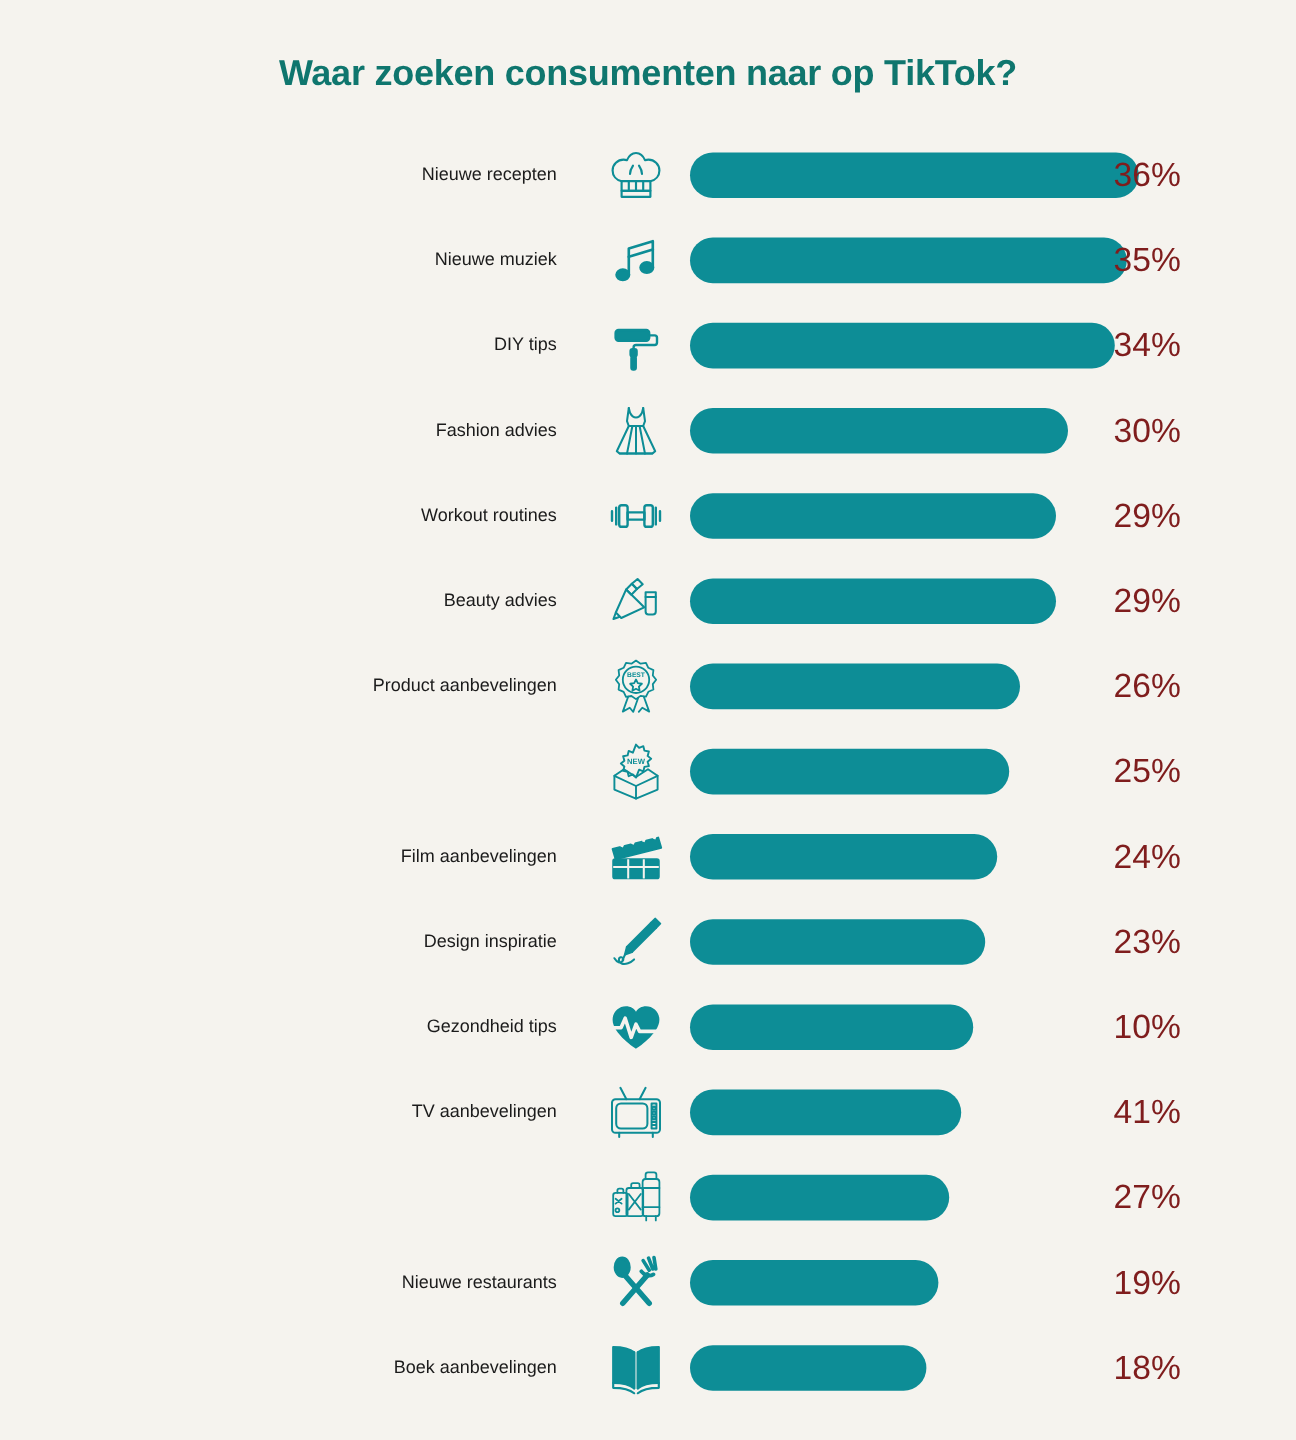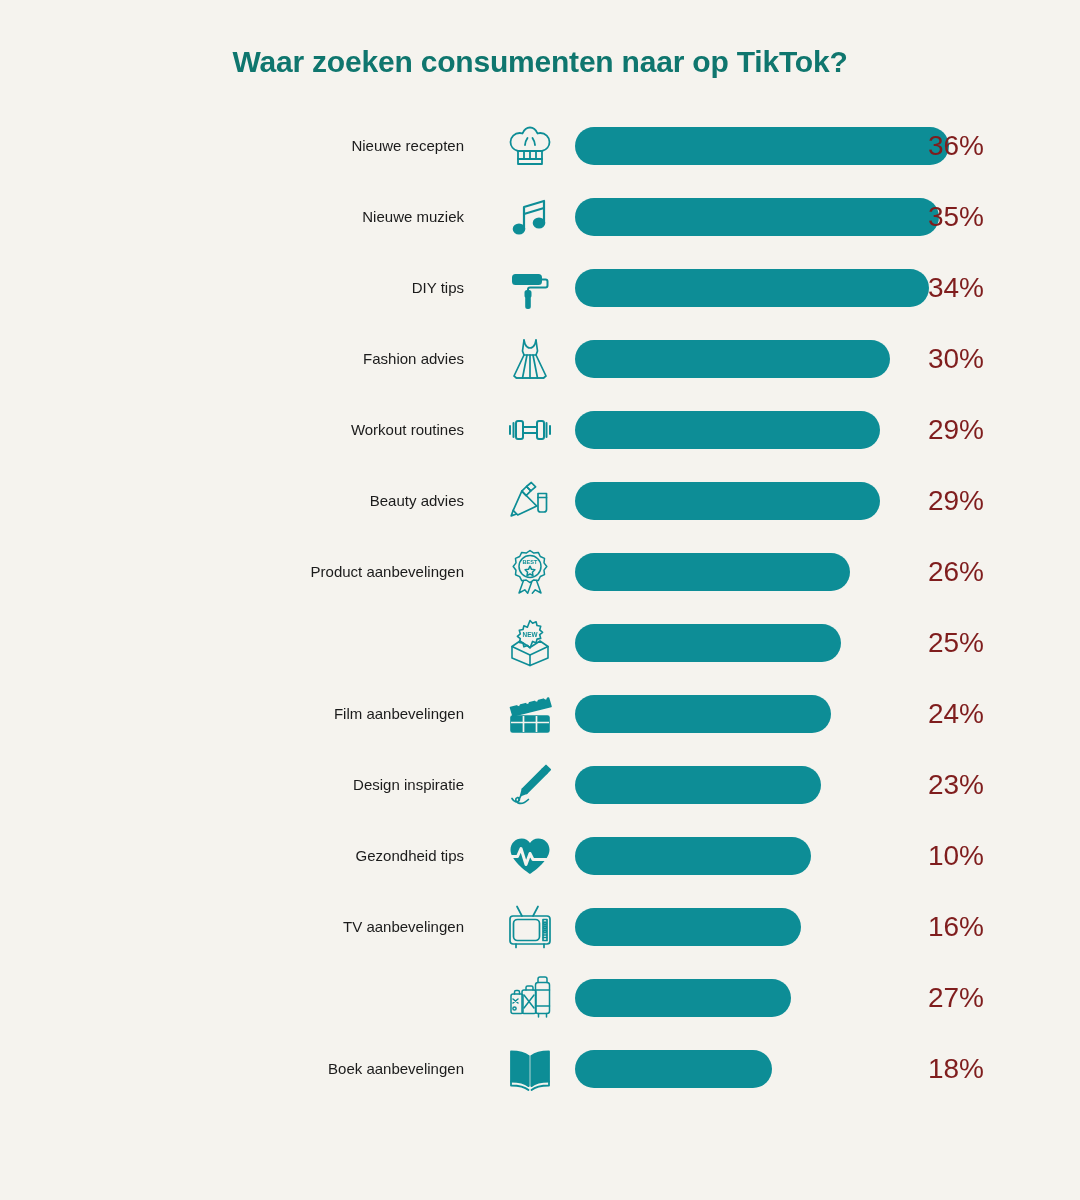--- a/index.html
+++ b/index.html
@@ -273,21 +273,21 @@
       <circle cx="40" cy="21.5" r="1.3"></circle>
       <circle cx="40" cy="25.5" r="1.3"></circle>
       <circle cx="40" cy="29.5" r="1.3"></circle>
       <path d="M38.5 33h3M38.5 35.5h3"></path>
       <path d="M11 42v3.5M39 42v3.5"></path>
     </svg>
         </div>
         <div class="bar-track">
           <div class="bar" style="width: 226.22px; background: rgb(13, 141, 150);"></div>
         </div>
-        <div class="row-value">16%</div>
+        <div class="row-value">41%</div>
       </div>
       <div class="row">
         <div class="row-icon">
           <svg width="50" height="50" viewBox="0 0 50 50" fill="none" stroke="#0d8d96" stroke-width="1.5" stroke-linejoin="round" stroke-linecap="round">
       <path d="M33 9.5V6a2 2 0 0 1 2-2h5a2 2 0 0 1 2 2v3.5"></path>
       <rect x="30.5" y="9.5" width="14" height="31" rx="2.5"></rect>
       <path d="M30.5 17h14M30.5 33h14"></path>
       <path d="M33.5 40.5v3.5M41.5 40.5v3.5"></path>
       <rect x="17" y="17" width="14" height="23.5" rx="2"></rect>
       <path d="M21 17v-2.5a1.6 1.6 0 0 1 1.6-1.6h3.8a1.6 1.6 0 0 1 1.6 1.6V17"></path>
@@ -297,20 +297,36 @@
       <circle cx="9.5" cy="35.5" r="1.6"></circle>
       <path d="M8 26l5 4M13 26l-5 4"></path>
     </svg>
         </div>
         <div class="bar-track">
           <div class="bar" style="width: 216.4px; background: rgb(13, 141, 150);"></div>
         </div>
         <div class="row-value">27%</div>
       </div>
       <div class="row">
+        <div class="row-label">Nieuwe restaurants</div>
+        <div class="row-icon">
+          <svg width="50" height="50" viewBox="0 0 50 50" fill="none" stroke="#0d8d96" stroke-width="3" stroke-linecap="round" stroke-linejoin="round">
+      <ellipse cx="13.5" cy="12" rx="5.6" ry="7.4" fill="#0d8d96" stroke="#0d8d96"></ellipse>
+      <path d="M15.5 18.5L36 42" stroke="#0d8d96" stroke-width="4.6"></path>
+      <path d="M34.5 18.5L14 42" stroke="#0d8d96" stroke-width="4.6"></path>
+      <path d="M31 6.5l5 8M35.5 4.5l3.5 9M40 4l1.5 9.5"></path>
+      <path d="M29.5 15.5c2.5 3.5 7 4.5 10 2.5" stroke-width="3.2"></path>
+    </svg>
+        </div>
+        <div class="bar-track">
+          <div class="bar" style="width: 206.58px; background: rgb(13, 141, 150);"></div>
+        </div>
+        <div class="row-value">19%</div>
+      </div>
+      <div class="row">
         <div class="row-label">Boek aanbevelingen</div>
         <div class="row-icon">
           <svg width="50" height="50" viewBox="0 0 50 50" fill="none" stroke="#0d8d96" stroke-width="1.8" stroke-linejoin="round" stroke-linecap="round">
       <path d="M23.5 12C20 9 14 7.5 6 7.5v30c8 0 14 1.5 17.5 4.5z" fill="#0d8d96" stroke="#0d8d96"></path>
       <path d="M26.5 12C30 9 36 7.5 44 7.5v30c-8 0-14 1.5-17.5 4.5z" fill="#0d8d96" stroke="#0d8d96"></path>
       <path d="M23.5 12v30M26.5 12v30"></path>
       <path d="M6 37.5v4c8 0 14 1.5 17.5 4.5M44 37.5v4c-8 0-14 1.5-17.5 4.5"></path>
     </svg>
         </div>
         <div class="bar-track">

